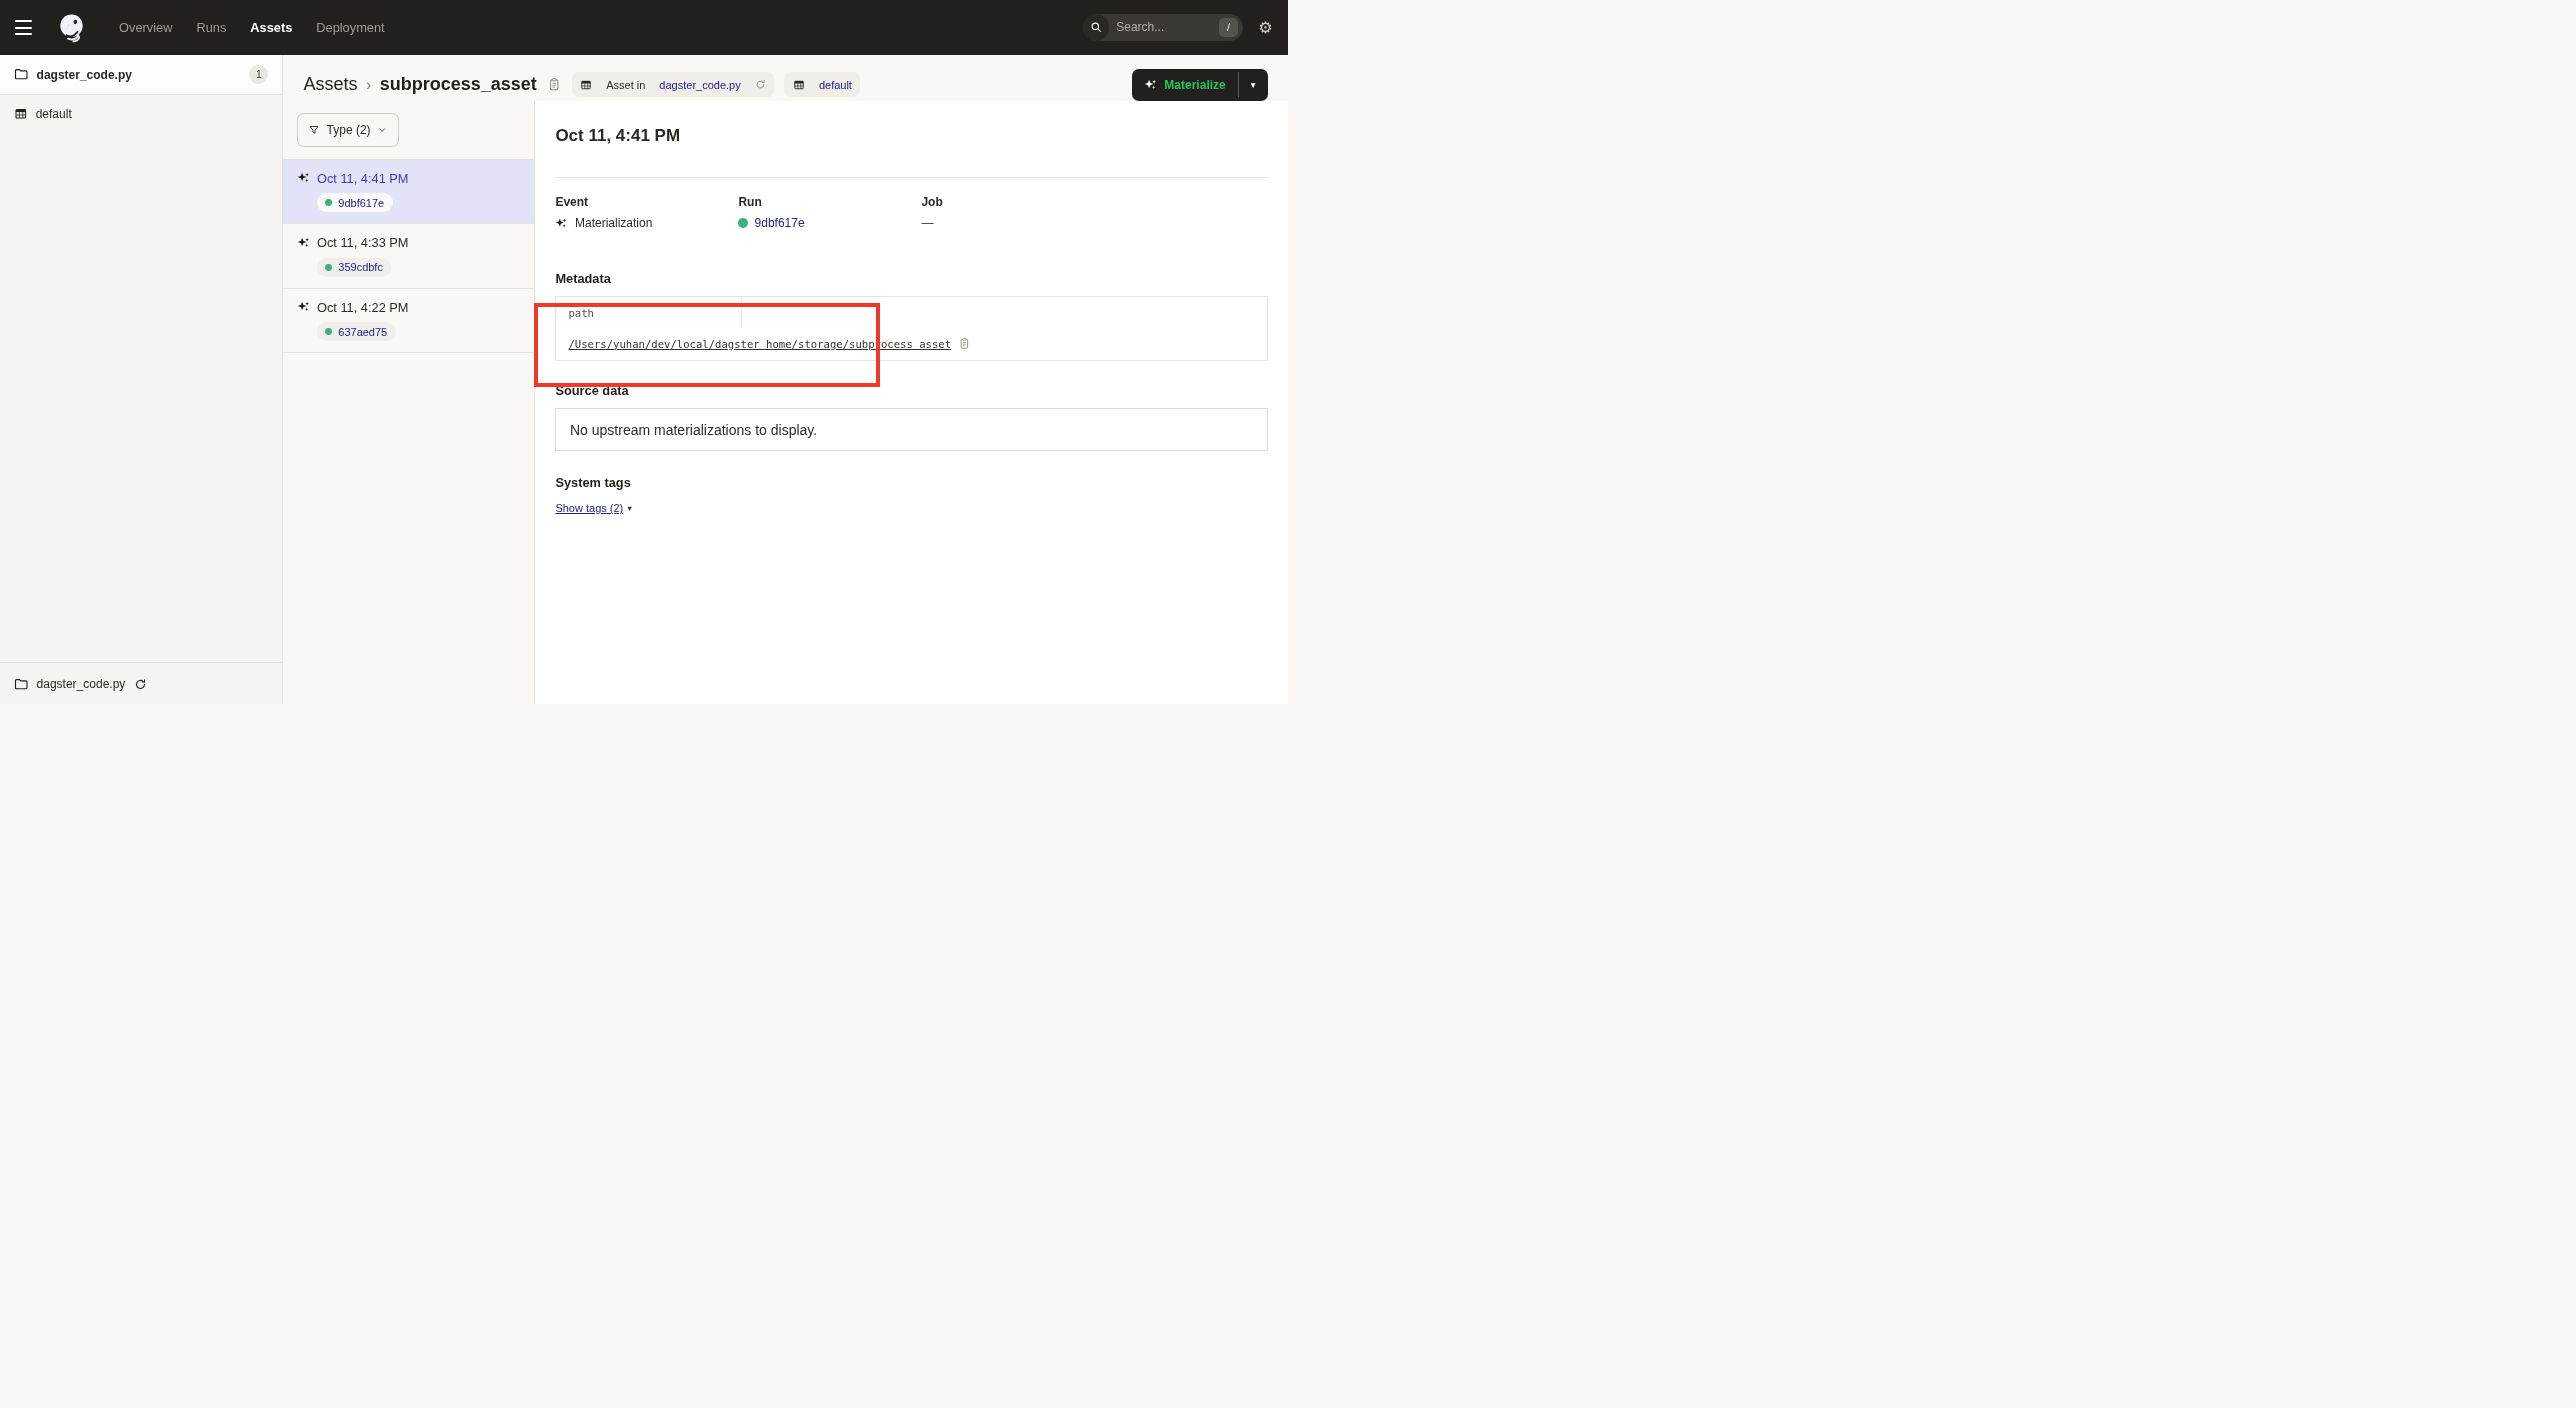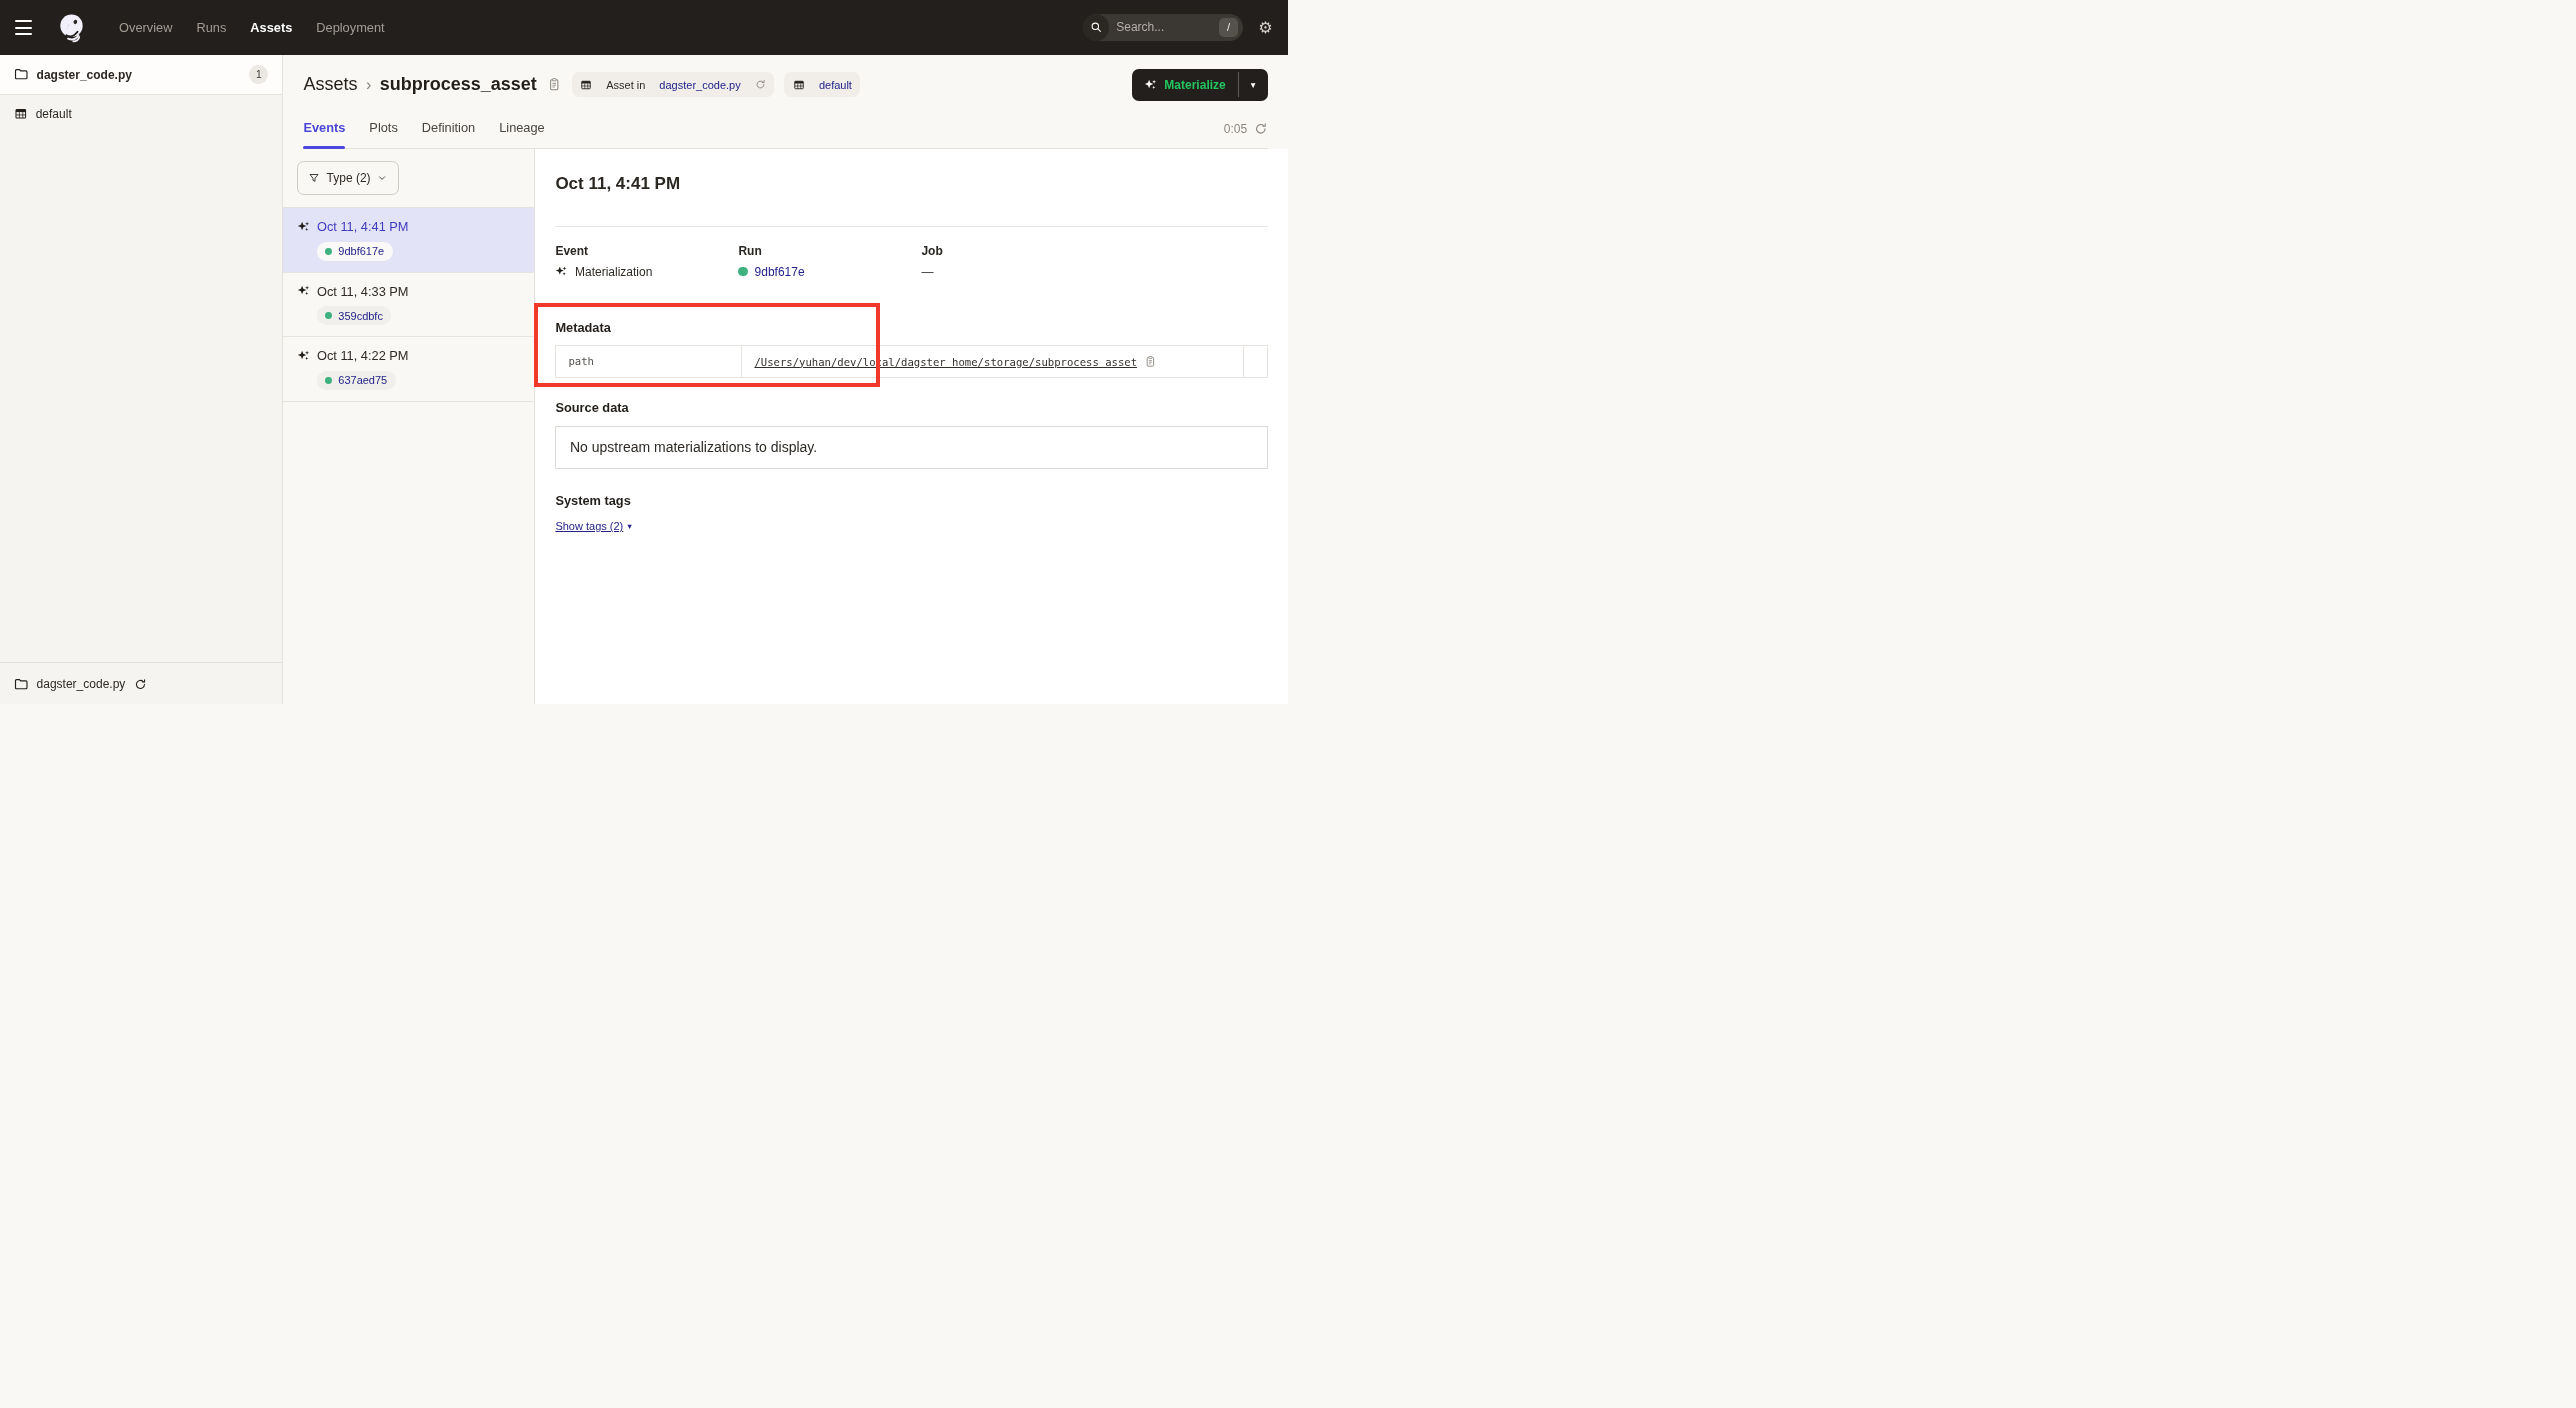--- a/index.html
+++ b/index.html
@@ -85,21 +85,21 @@
   .ev-col-label { font-size:12px; font-weight:700; color:#2B2722; }
   .ev-col-value { margin-top:6.8px; display:flex; align-items:center; gap:6.8px; font-size:12px; color:#2E2A26; }
   .dot-lg { width:9.4px; height:9.4px; border-radius:50%; background:#3EB27E; flex:none; }
   .run-link { color:#23238B; cursor:pointer; }
   .job-dash { color:#3A3631; }
 
   .section-heading { font-size:12.8px; font-weight:700; color:#231F1B; }
   .metadata-block { margin-top:41px; }
   .meta-table { margin-top:10.2px; border:0.9px solid #E7E4DF; background:#FFFFFF; }
   .meta-row { display:flex; align-items:stretch; border-bottom:0.9px solid #E7E4DF; }
-  .meta-row:last-child { border-bottom:none; }
+  .meta-row:last-child { border-bottom:none;flex-direction:column; }
   .meta-key { width:186px; flex:none; padding:9.4px 12px; border-right:0.9px solid #E7E4DF;
     font-family:"DejaVu Sans Mono","Liberation Mono",monospace; font-size:10.6px; color:#55504B; }
   .meta-value { flex:1; padding:9.4px 12px; font-family:"DejaVu Sans Mono","Liberation Mono",monospace;
     font-size:10.6px; color:#2E2A26; display:flex; align-items:center; gap:6.8px; min-width:0; }
   .meta-end { width:24px; flex:none; border-left:0.9px solid #E7E4DF; }
   .path-link { color:#33302C; text-decoration:underline; cursor:pointer; white-space:nowrap; overflow:hidden; text-overflow:ellipsis; }
 
   .source-block { margin-top:22px; }
   .source-box { margin-top:10.2px; border:0.9px solid #DEDAD5; background:#FFFFFF; padding:12.8px 13.6px; font-size:14px; color:#2E2A26; }
   .systags-block { margin-top:24px; }
@@ -245,35 +245,20 @@
           <div class="mat-main">
             <svg width="13.6" height="13.6" viewBox="0 0 24 24" fill="#FFFFFF">
                 <path d="M9 3 L11.1 8.4 L16.5 10.5 L11.1 12.6 L9 18 L6.9 12.6 L1.5 10.5 L6.9 8.4 Z"></path>
                 <path d="M17.8 3 L18.7 5.6 L21.3 6.5 L18.7 7.4 L17.8 10 L16.9 7.4 L14.3 6.5 L16.9 5.6 Z"></path>
                 <path d="M17.2 13.5 L18 15.7 L20.2 16.5 L18 17.3 L17.2 19.5 L16.4 17.3 L14.2 16.5 L16.4 15.7 Z"></path>
               </svg>
             <span>Materialize</span>
           </div>
           <div class="mat-divider"></div>
           <div class="mat-caret">▾</div>
-        </div>
-      </div>
-      <div class="tabs-row">
-        <div class="tab active">Events</div>
-        <div class="tab">Plots</div>
-        <div class="tab">Definition</div>
-        <div class="tab">Lineage</div>
-        <div class="timer-wrap">
-          <span>0:05</span>
-          <span>
-            <svg width="13.6" height="13.6" viewBox="0 0 24 24">
-                <path d="M19.5 12 a7.5 7.5 0 1 1 -2.2 -5.3" stroke="currentColor" stroke-width="2" fill="none" stroke-linecap="round"></path>
-                <path d="M19.8 3.4 v4.2 h-4.2" stroke="currentColor" stroke-width="2" fill="none" stroke-linecap="round" stroke-linejoin="round"></path>
-              </svg>
-          </span>
         </div>
       </div>
     </div>
 
     <div class="main-body">
 
       <div class="events-panel">
         <div class="filter-bar">
           <div class="filter-btn">
             <svg width="12" height="12" viewBox="0 0 24 24">

